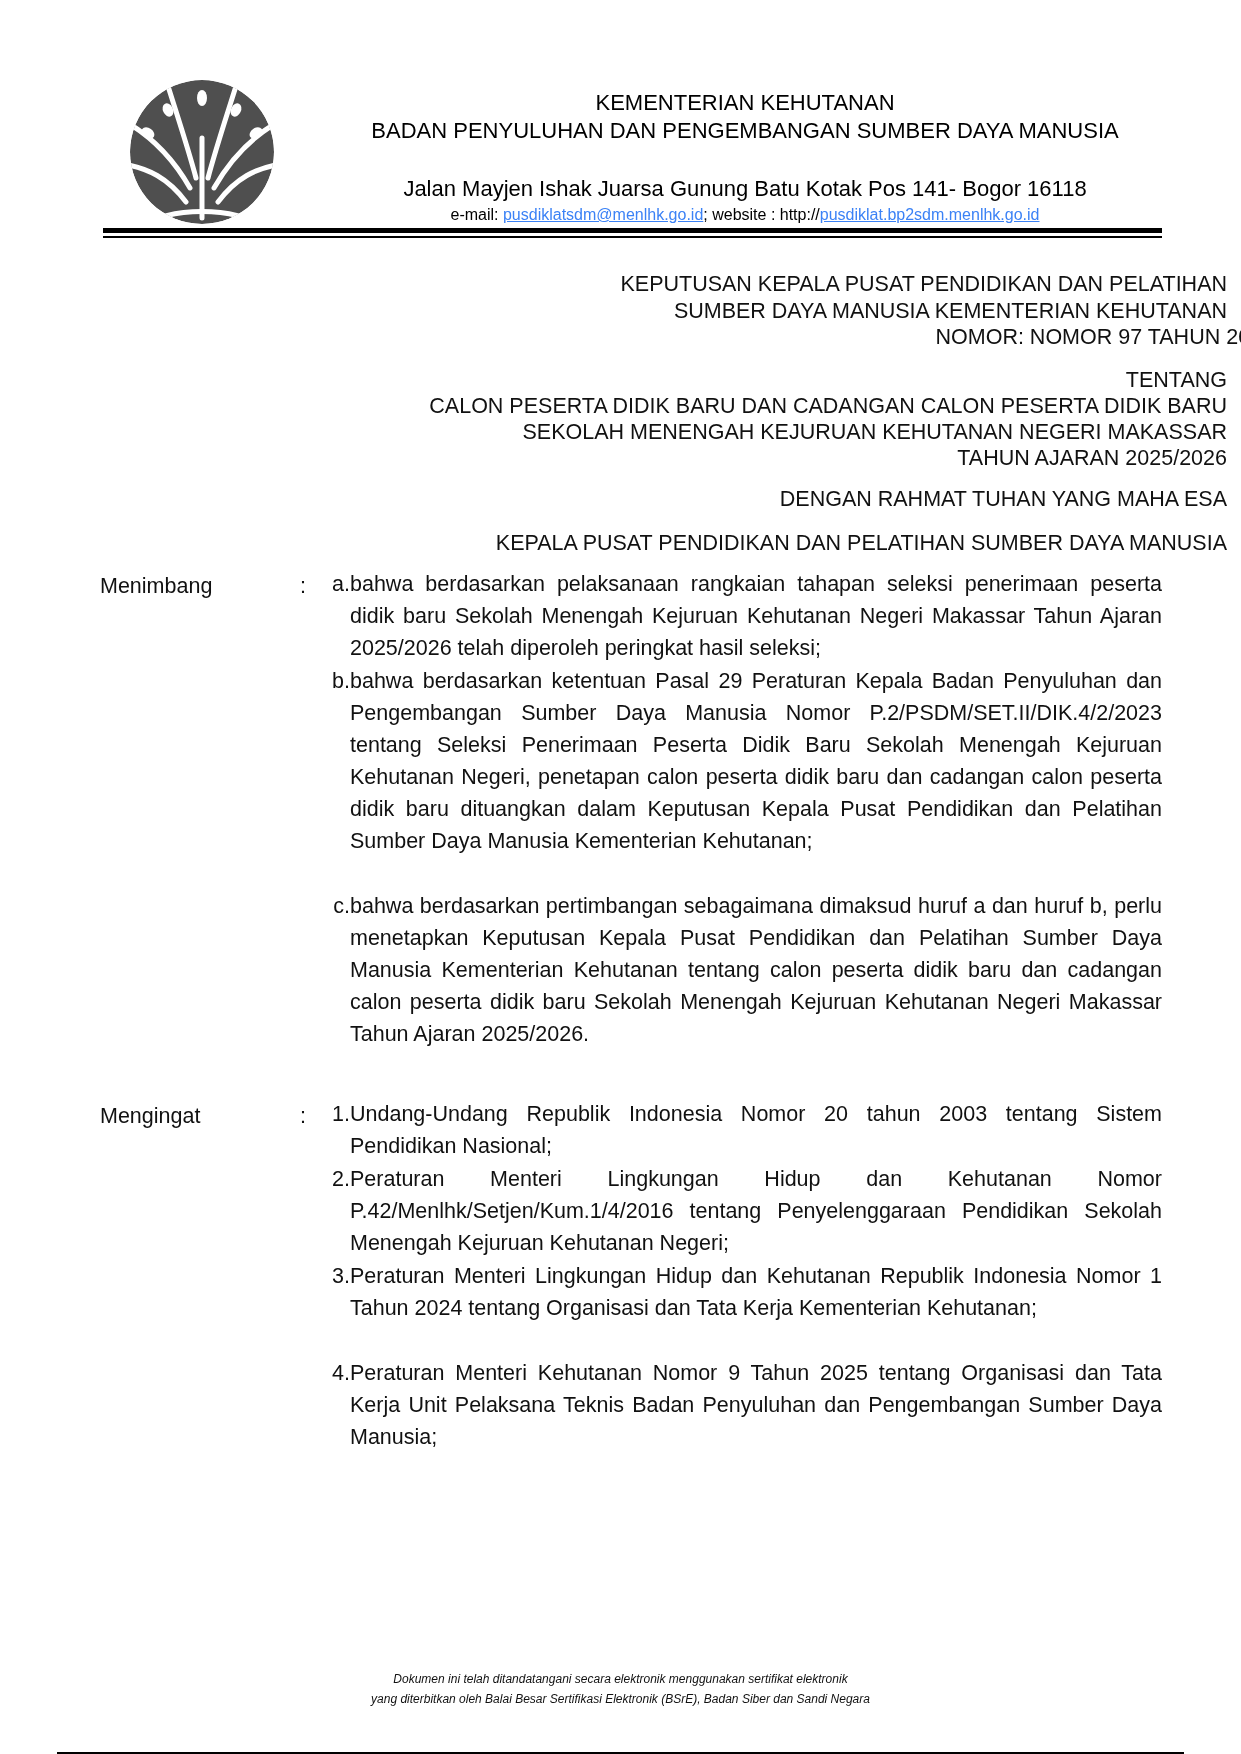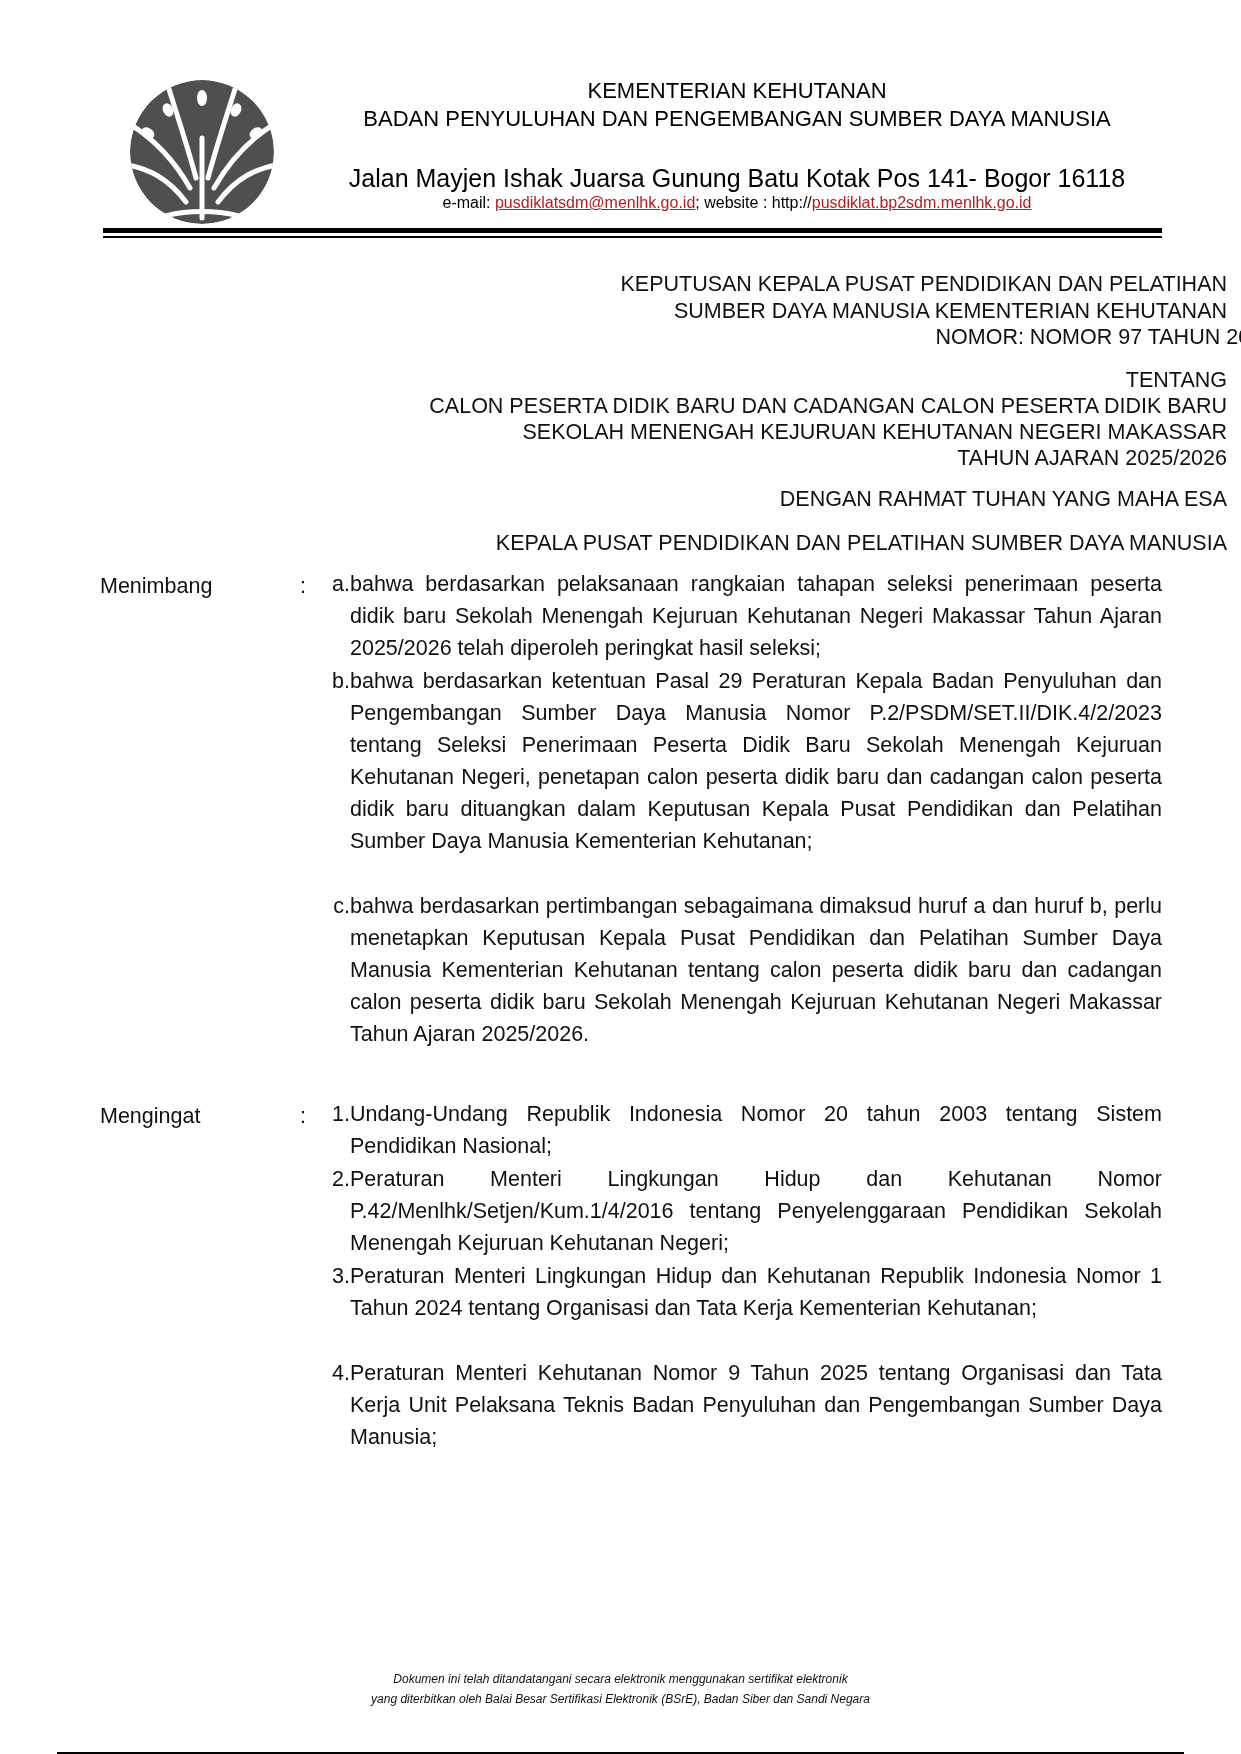--- a/index.html
+++ b/index.html
@@ -4,27 +4,27 @@
   <style>
     html, body { margin: 0; padding: 0; background: #ffffff; }
     body {
       width: 1241px; height: 1754px; position: relative; overflow: hidden;
       font-family: "Liberation Sans", sans-serif; color: #111;
     }
     .page { position: absolute; inset: 0; }
 
     
     .logo { position: absolute; left: 128px; top: 78px; width: 148px; height: 148px; }
-    .lh { position: absolute; left: 292px; width: 890px; text-align: center; white-space: nowrap; color: #000; }
+    .lh { position: absolute; left: 300px; width: 890px; text-align: center; white-space: nowrap; color: #000; margin-top: 12px; }
     .lh1 { top: 78px; font-size: 22px; }
     .lh2 { top: 106px; font-size: 22px; }
     .lh3 { top: 135px; font-size: 22px; font-weight: bold; }
-    .lh4 { top: 164px; font-size: 25px; }
+    .lh4 { top: 164px; font-size: 22px; }
     .lh5 { top: 194px; font-size: 16px; }
-    .lh5 a { color: #b91c1c; text-decoration: underline; }
+    .lh5 a { color: #3b82f6; text-decoration: underline; }
     .rule-thick { position: absolute; left: 103px; top: 228px; width: 1059px; height: 5px; background: #000; }
     .rule-thin { position: absolute; left: 103px; top: 236px; width: 1059px; height: 2px; background: #000; }
 
     
     .tline { position: absolute; left: 0; width: 1227px; text-align: right; font-size: 21.5px; white-space: nowrap; }
 
     
     .sec-label { position: absolute; left: 100px; font-size: 21.5px; }
     .colon { position: absolute; left: 300px; font-size: 21.5px; }
     .item { position: absolute; left: 300px; width: 862px; font-size: 21.5px; line-height: 32px; }

